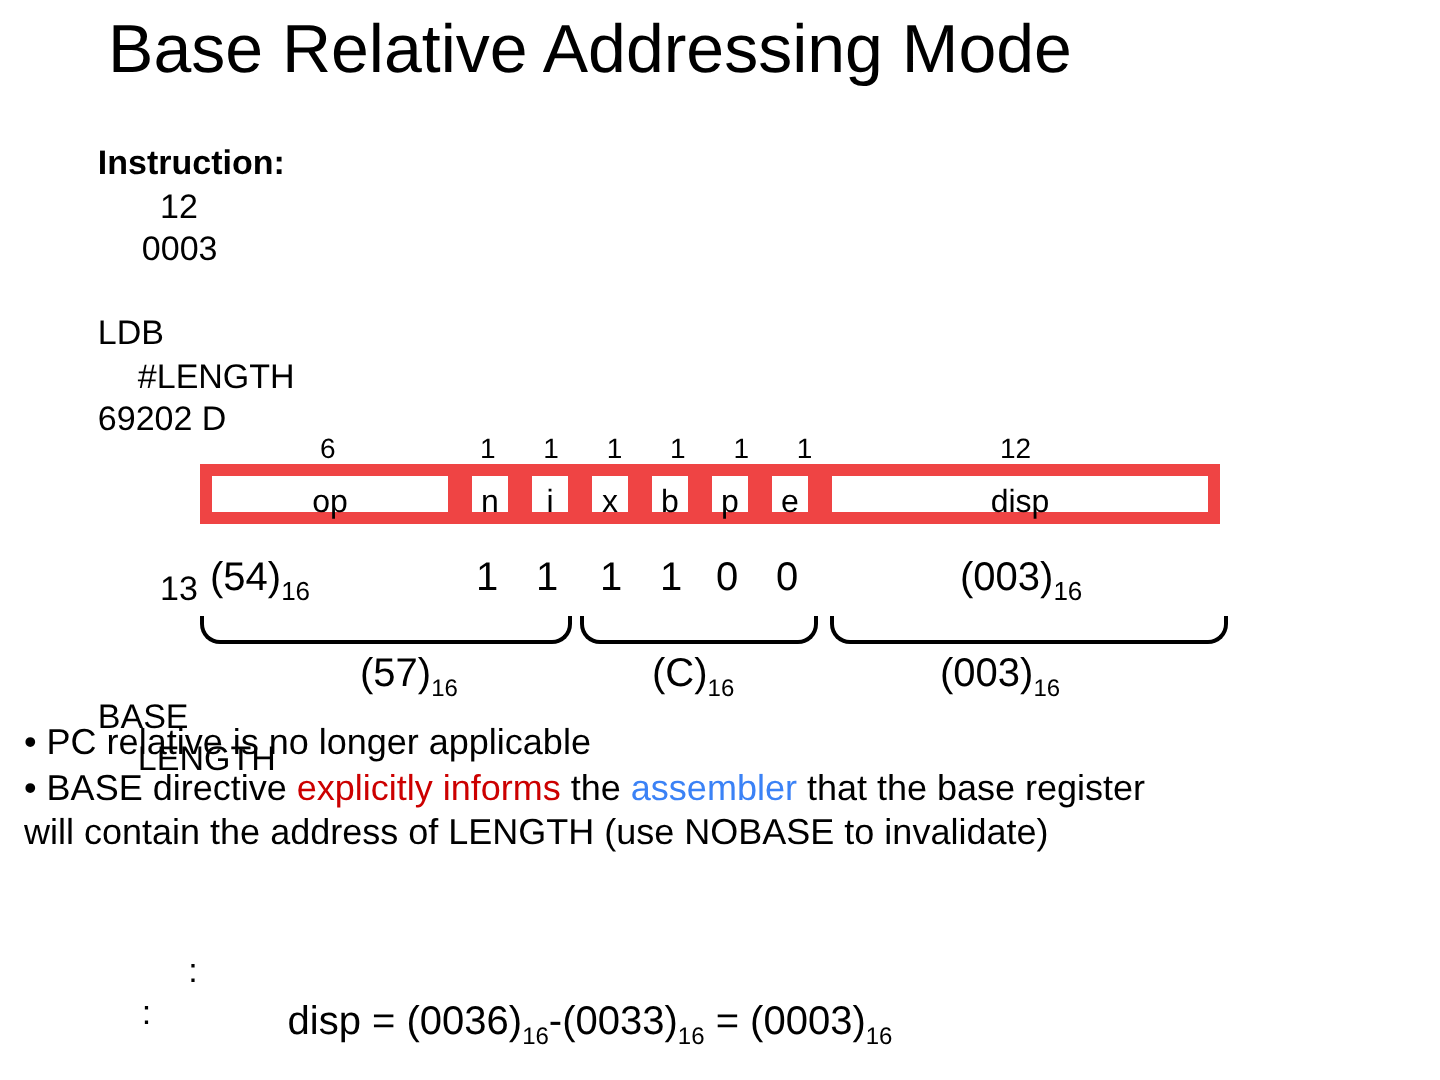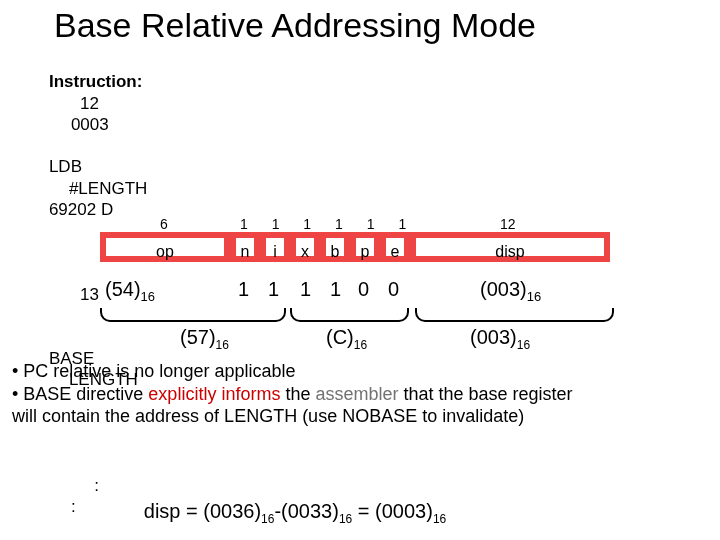--- a/index.html
+++ b/index.html
@@ -108,21 +108,21 @@
   .bullets {
     position: absolute;
     left: 12px;
     top: 360px;
     right: 12px;
     font-size: 18px;
     line-height: 1.25;
   }
   .bullets p { margin: 0; }
   .red { color: #cc0000; }
-  .green { color: #737373; }
+  .green { color: #3b82f6; }
 
   .formula {
     position: absolute;
     left: 0; right: 0;
     top: 500px;
     text-align: center;
     font-size: 20px;
   }
   .sub { font-size: 12px; vertical-align: sub; }
 </style>

